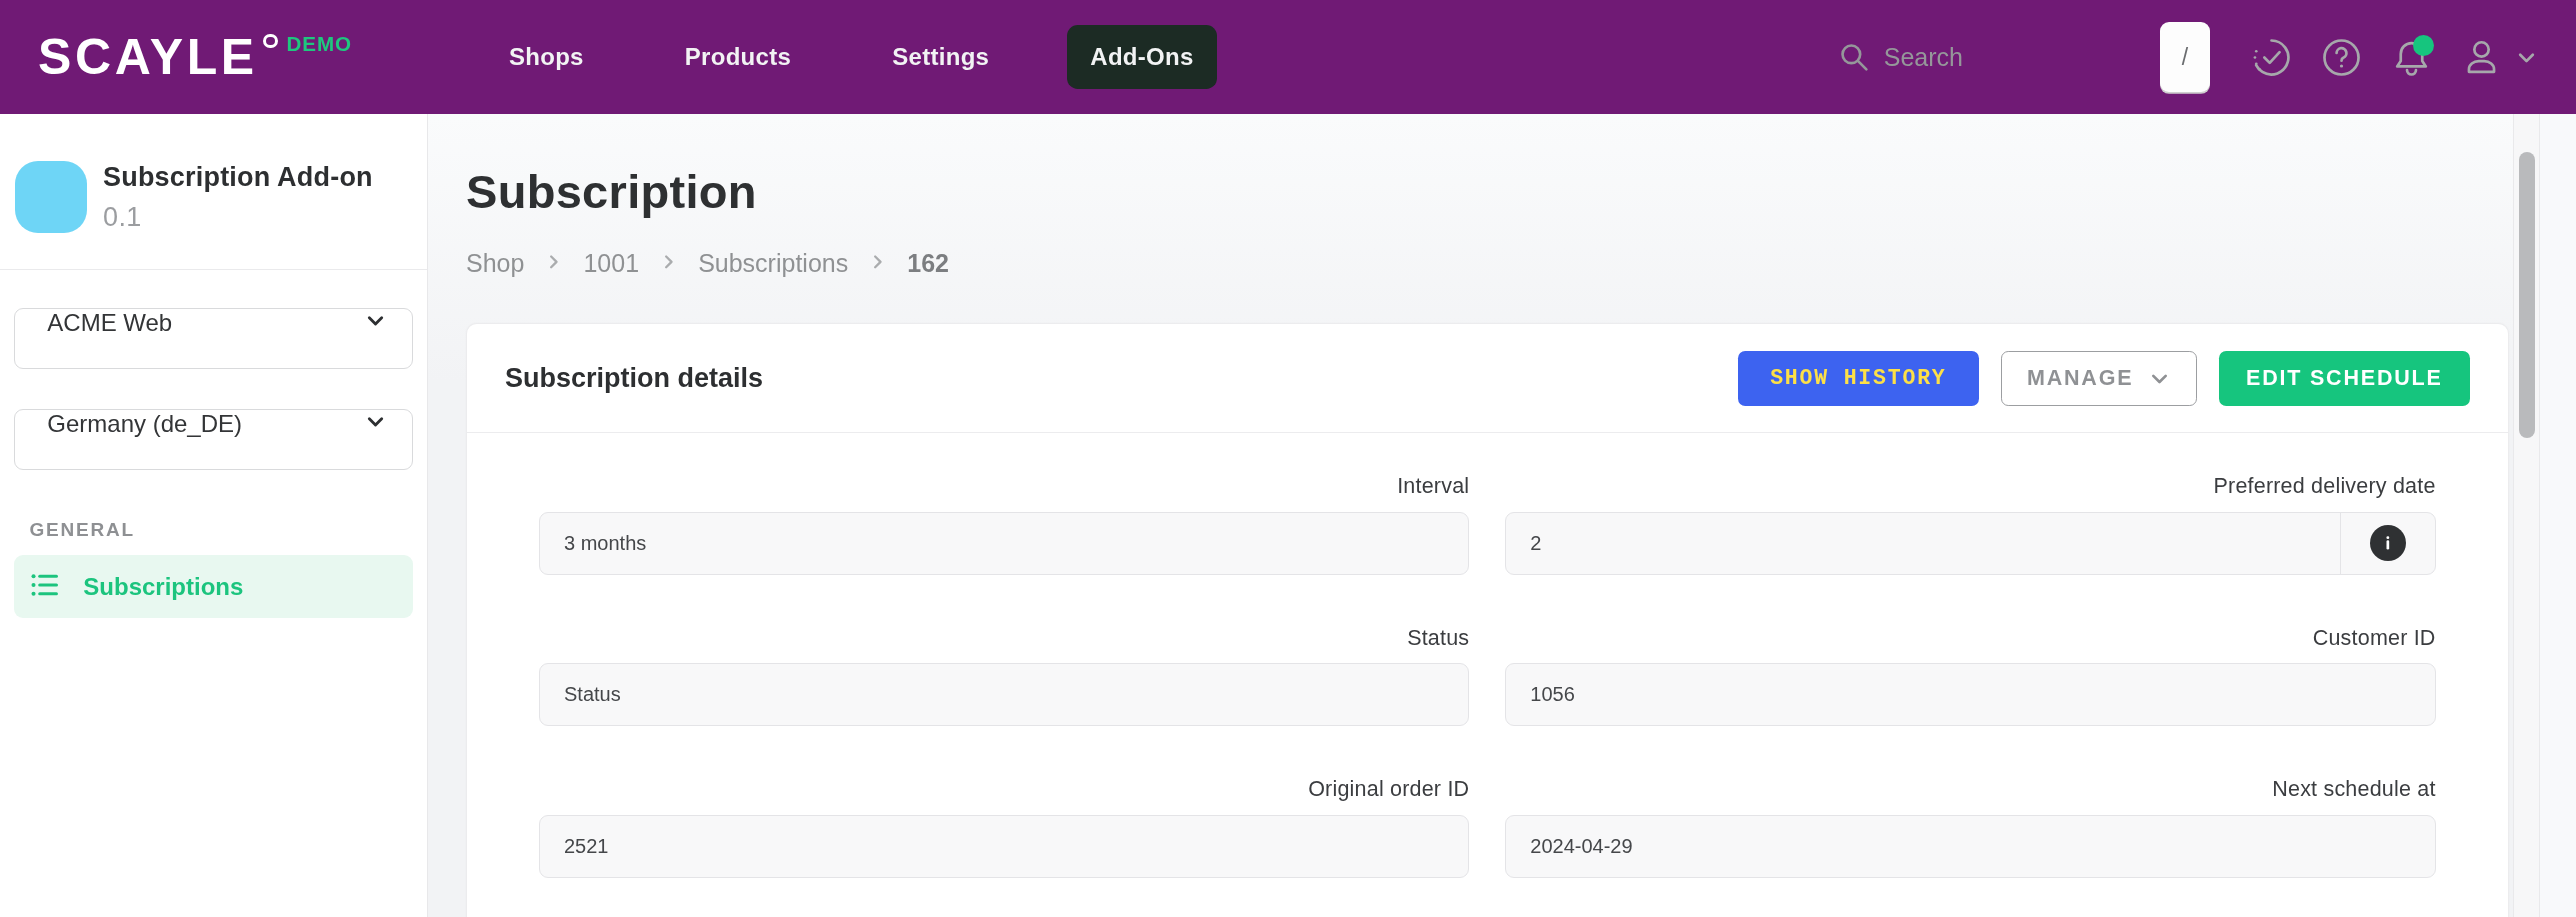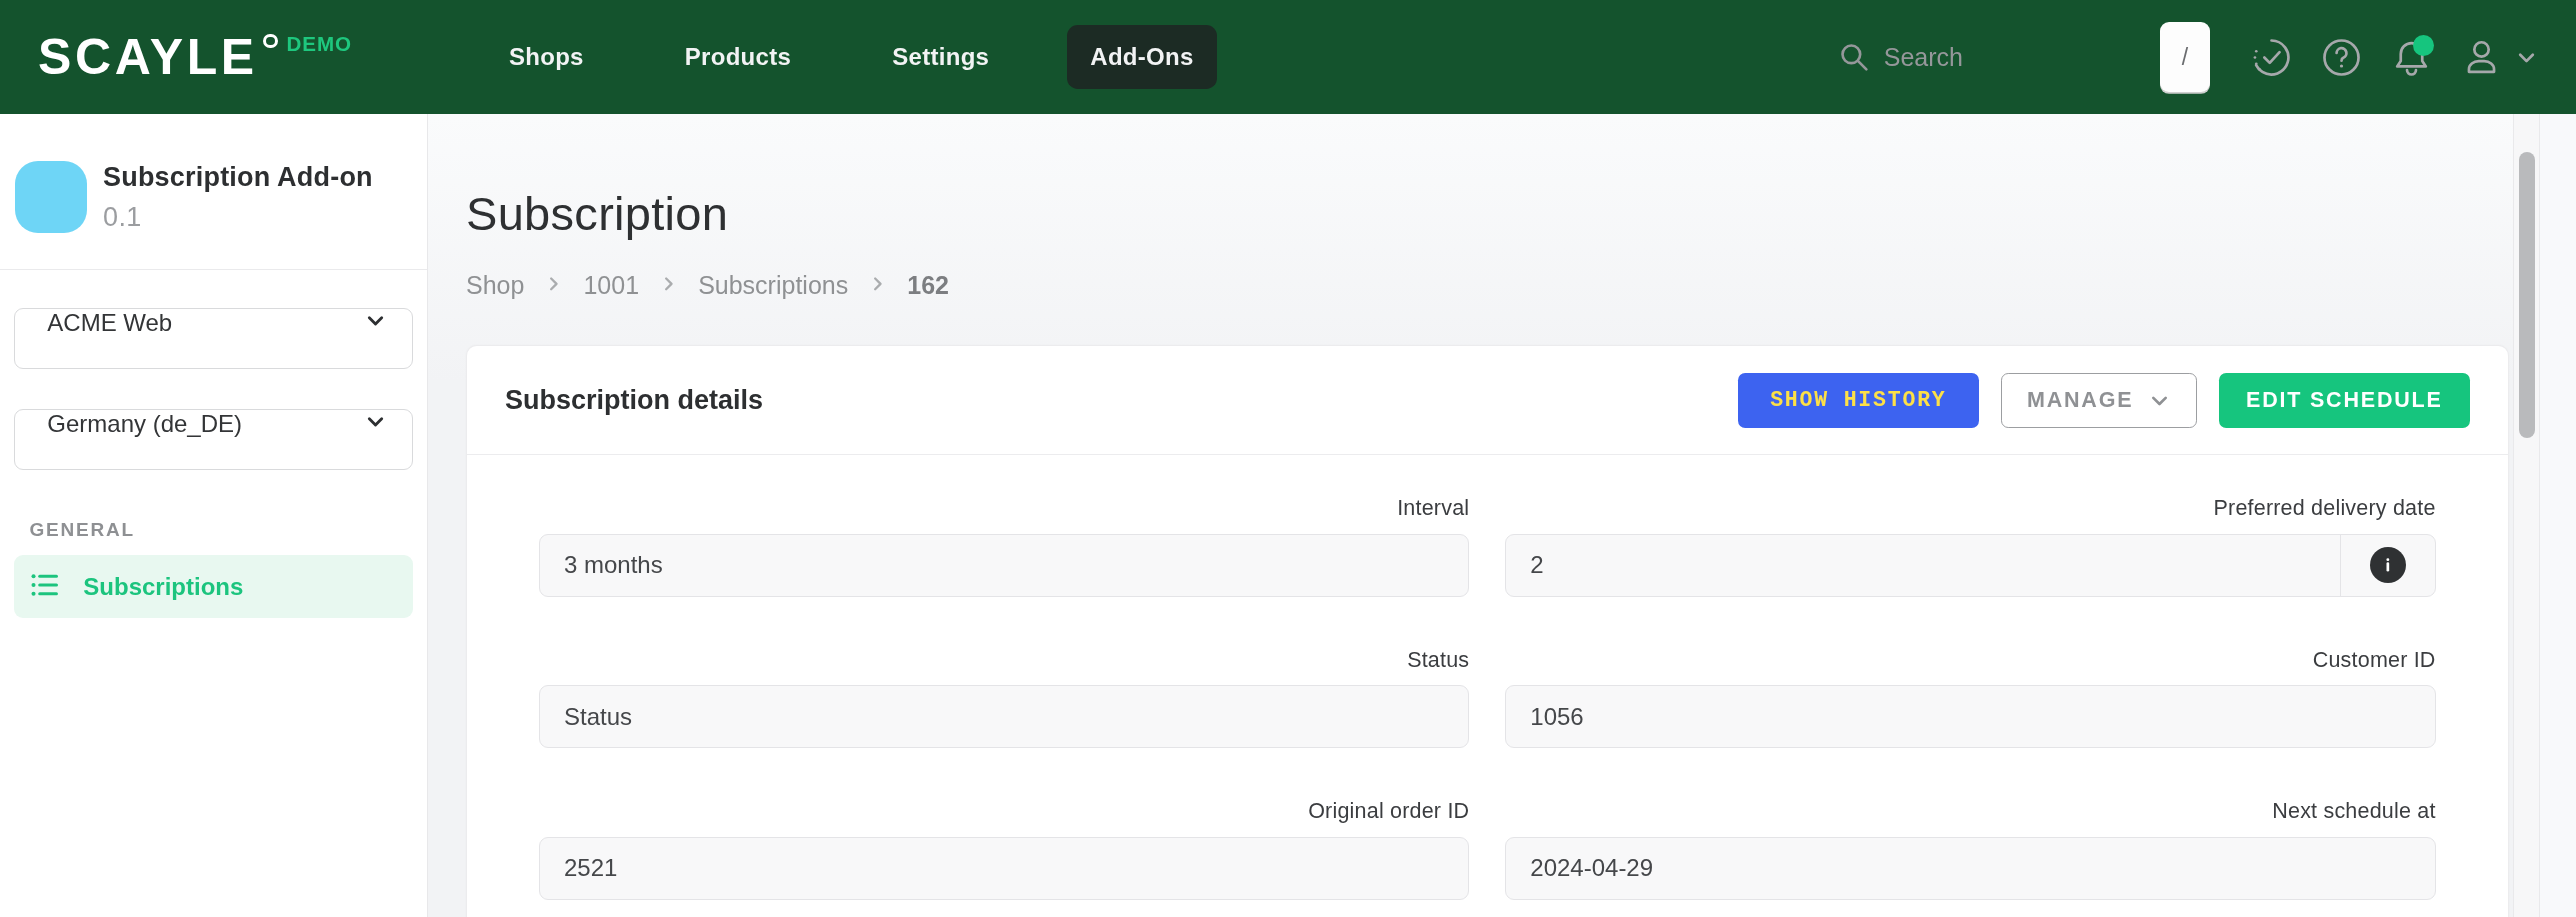--- a/index.html
+++ b/index.html
@@ -6,21 +6,21 @@
   html,body { width:2576px; height:918px; overflow:hidden; }
   body {
     font-family:"Liberation Sans","DejaVu Sans",sans-serif;
     background:#f8f9fb; color:#3a3c3e;
     position:relative;
   }
 
   
   .navbar {
     position:absolute; top:0; left:0; width:2576px; height:114px;
-    background:#14532d; display:flex; align-items:center; z-index:10;
+    background:#701a75; display:flex; align-items:center; z-index:10;
   }
   .logo-wrap { display:flex; align-items:flex-start; margin-left:38px; }
   .logo-text {
     color:#ffffff; font-size:50px; font-weight:bold; letter-spacing:3.6px;
     line-height:114px; height:114px; display:flex; align-items:center;
   }
   .logo-sup { display:flex; align-items:flex-start; margin-top:32px; margin-left:5.4px; }
   .logo-ring {
     width:14.3px; height:14.3px; border:3.6px solid #ffffff; border-radius:50%;
     display:inline-block; margin-right:9px; margin-top:1.8px;
@@ -83,21 +83,21 @@
   }
   .side-item .item-label { font-size:24px; font-weight:bold; color:#1cc47e; margin-left:23px; }
 
   
   .main {
     position:absolute; top:114px; left:428px; width:2086px; height:803px;
     background:linear-gradient(#fafbfc, #f2f3f5 268px);
     overflow:hidden;
   }
   .main-inner { padding-left:38px; padding-right:5.4px; }
-  .page-title { margin-top:72px; font-size:47px; font-weight:normal; color:#2e3032; letter-spacing:0.3px; }
+  .page-title { margin-top:50px; font-size:47px; font-weight:bold; color:#2e3032; letter-spacing:0.3px; }
   .breadcrumb { display:flex; align-items:center; margin-top:30px; gap:19.7px; }
   .crumb { font-size:25px; color:#8f9193; cursor:pointer; }
   .crumb.current { font-weight:bold; color:#7c7e81; cursor:default; }
   .crumb-sep svg { stroke:#aaacae; fill:none; stroke-width:2.6; stroke-linecap:round; stroke-linejoin:round; }
 
   .card {
     margin-top:45px; background:#ffffff; border-radius:10.7px;
     border:0.9px solid #ececee; border-bottom:none;
     box-shadow:0 0.9px 2.7px rgba(0,0,0,.03);
     height:626px; 
@@ -122,21 +122,21 @@
 
   .card-body { padding:41px 72px 0 72px; }
   .form-grid {
     display:grid; grid-template-columns:1fr 1fr; column-gap:36px; row-gap:51px;
   }
   .field-label { font-size:21.5px; color:#3b3d40; margin-bottom:12.5px; letter-spacing:0.2px;text-align:right; }
   .field-box {
     height:63px; background:#f8f8f9; border:0.9px solid #e4e4e7; border-radius:9px;
     display:flex; align-items:center; overflow:hidden;
   }
-  .field-value { font-size:24px; color:#45474a; padding-left:24px; flex:1; }
+  .field-value { font-size:20px; color:#45474a; padding-left:24px; flex:1; }
   .field-suffix {
     width:95px; align-self:stretch; border-left:0.9px solid #e4e4e7;
     display:flex; align-items:center; justify-content:center; cursor:pointer;
   }
   .info-circle {
     width:36px; height:36px; border-radius:50%; background:#2f3133;
     display:flex; align-items:center; justify-content:center;
   }
   .info-circle svg { stroke:#ffffff; fill:#ffffff; stroke-width:3; stroke-linecap:round; }
 

